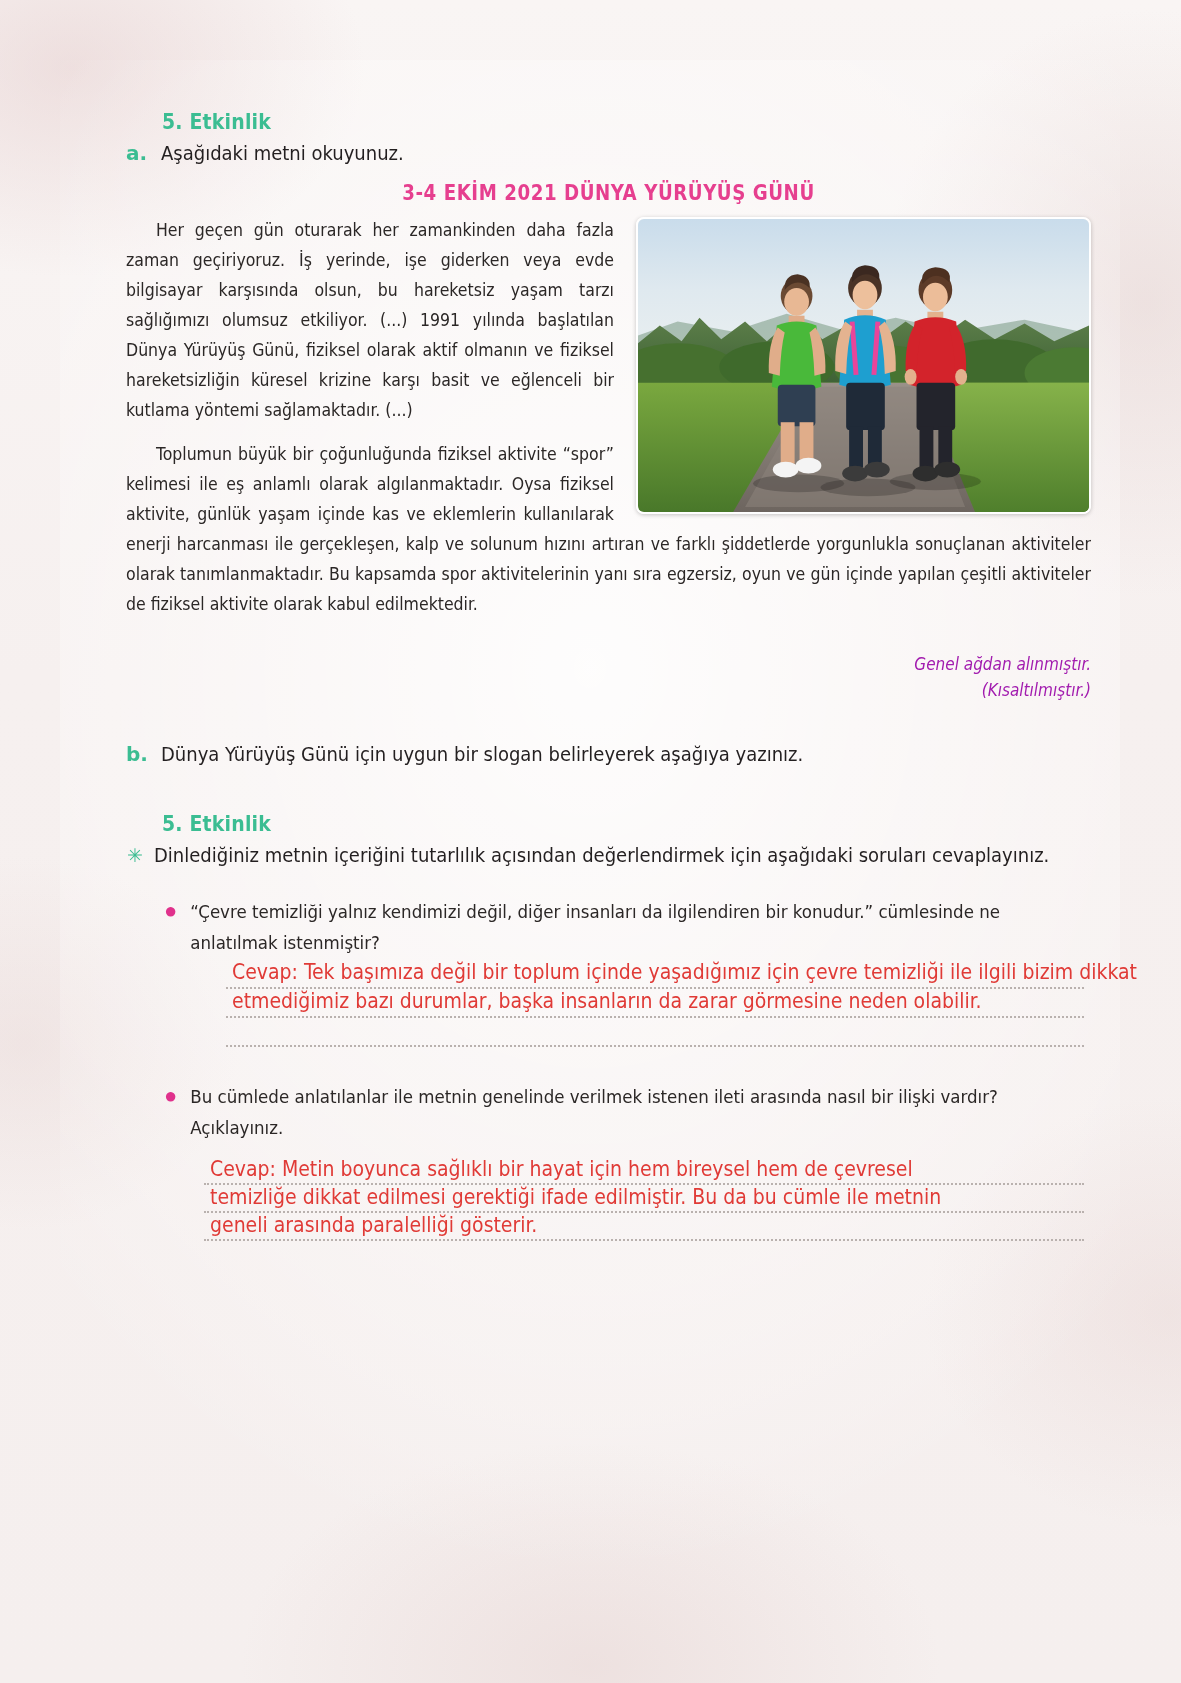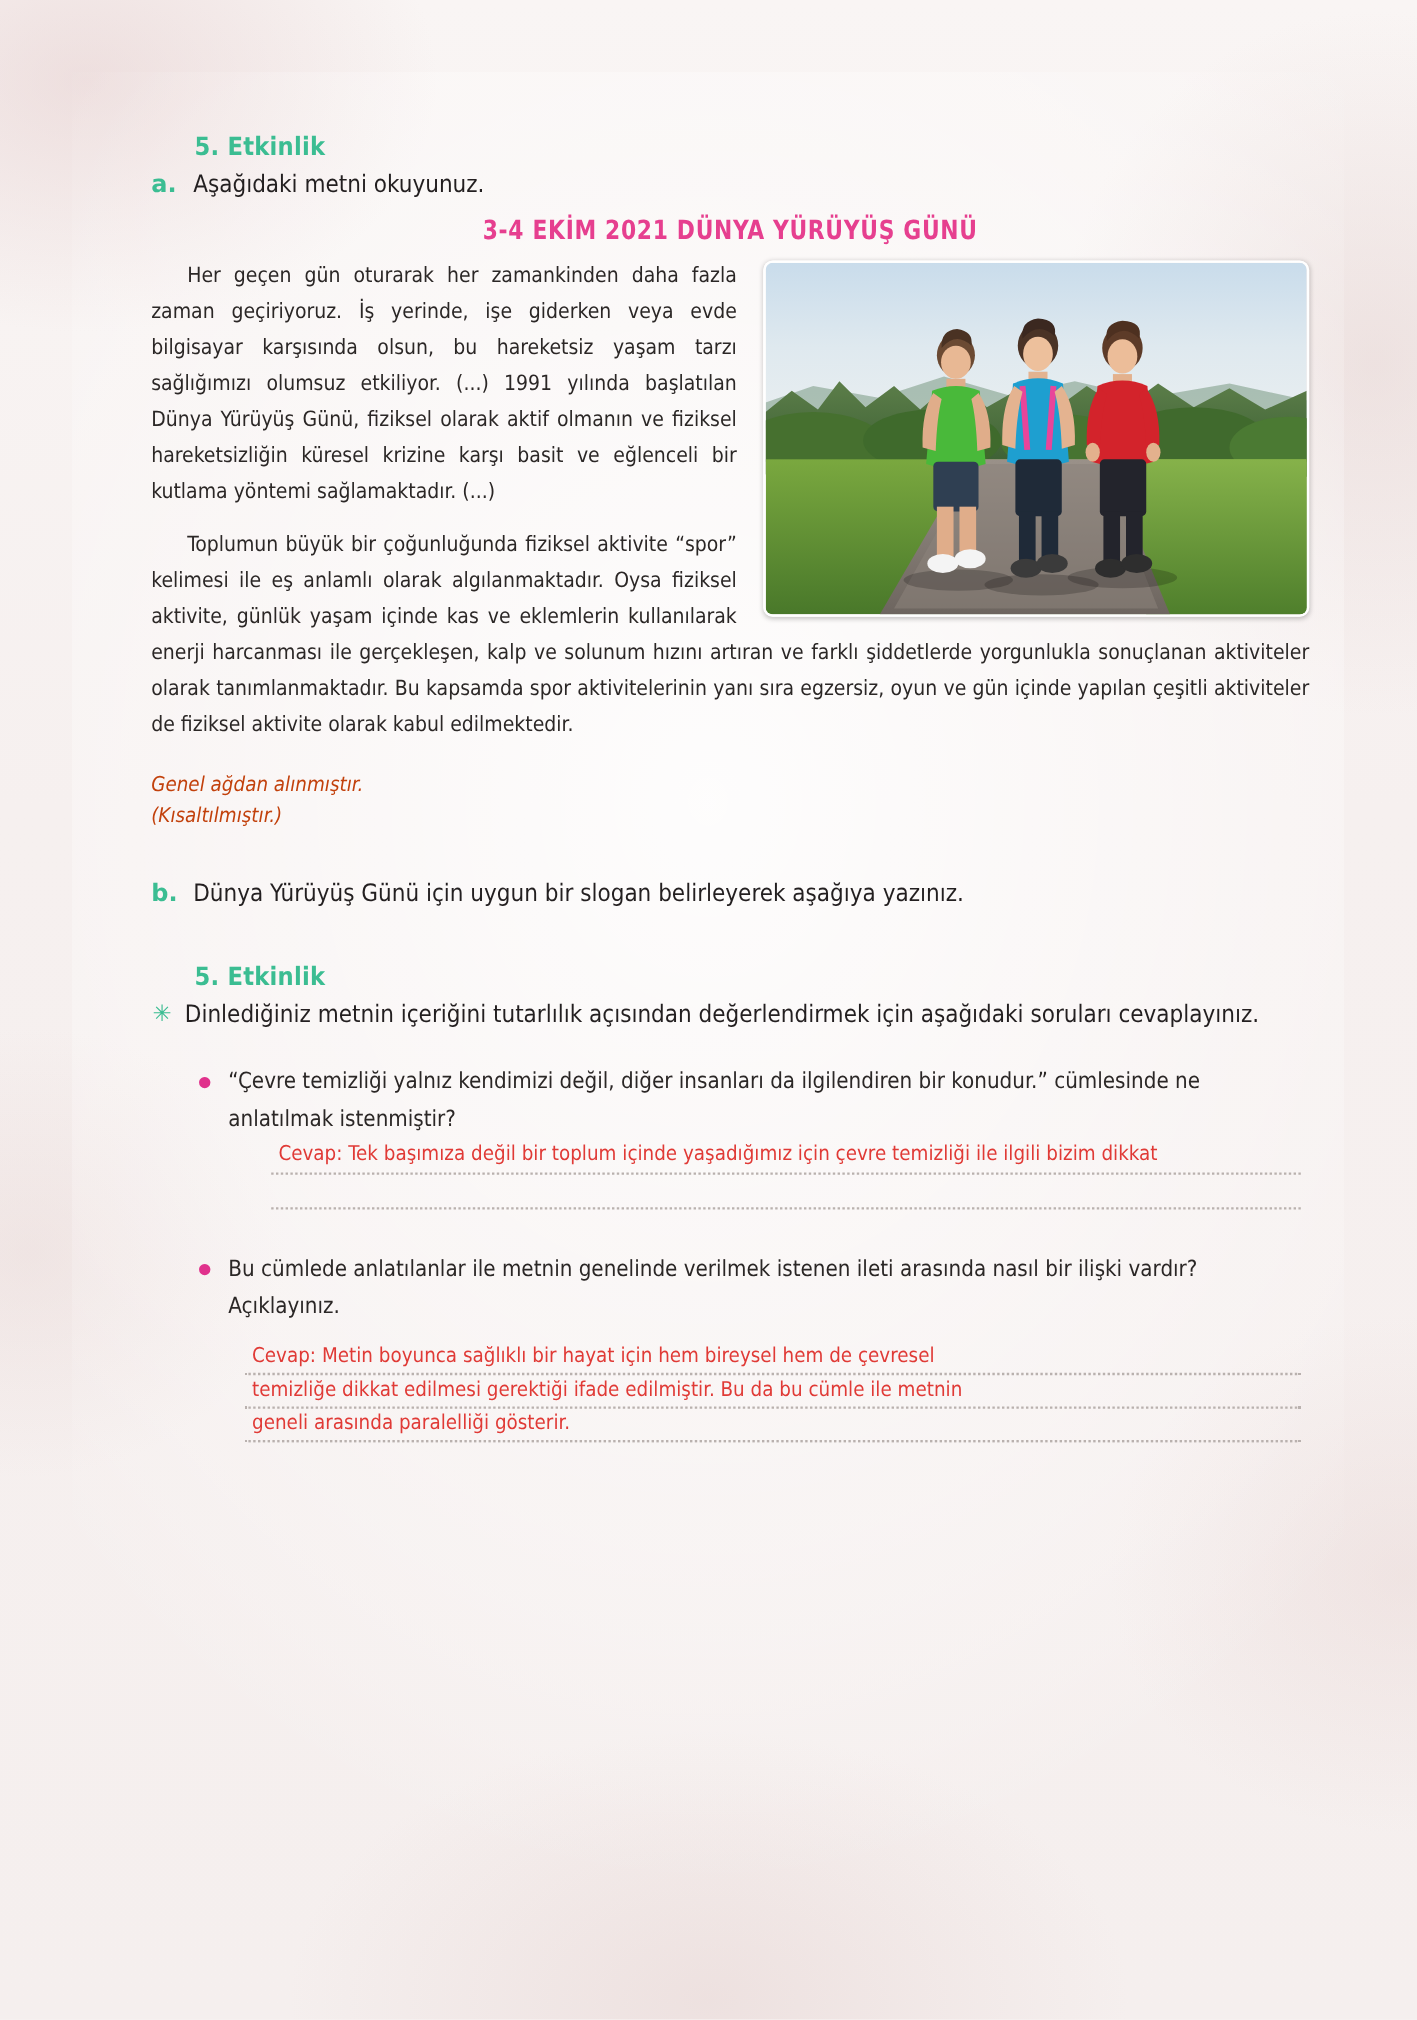--- a/index.html
+++ b/index.html
@@ -115,26 +115,26 @@
   .figure svg { display: block; width: 100%; height: 100%; }
   p.para {
     margin: 0 0 0 0;
     text-align: justify;
     text-indent: 30px;
     hyphens: none;
   }
   p.para + p.para { margin-top: 14px; }
 
   .attribution {
-    margin-top: 22px;
-    text-align: left;
+    margin-top: 32px;
+    text-align: right;
     font-style: italic;
     font-size: 17px;
     line-height: 26px;
-    color: #c2410c;
+    color: #a21caf;
     font-family: "DejaVu Sans", sans-serif;
     font-stretch: condensed;
   }
 
   
   .b-block { margin-top: 38px; }
   .answer-box {
     margin: 18px 0 0 40px;
     width: 880px;
     height: 97px;
@@ -209,21 +209,21 @@
     position: relative;
     border-bottom: 2px dotted #b9b1ae;
     height: 29px;
   }
   .ans-text {
     position: absolute;
     left: 6px;
     top: -2px;
     white-space: nowrap;
     color: #e03a36;
-    font-size: 17px;
+    font-size: 21px;
     line-height: 29px;
     font-family: "DejaVu Sans", sans-serif;
     font-stretch: condensed;
   }
   .ans-lines.compact .ans-line { height: 28px; }
 
   
   .page-number {
     position: absolute;
     left: 0; right: 0;
@@ -384,20 +384,23 @@
         <div class="q-item">
           <div class="q-row">
             <span class="q-bullet">●</span>
             <span class="q-text">“Çevre temizliği yalnız kendimizi değil, diğer insanları da ilgilendiren bir konudur.” cümlesinde ne anlatılmak istenmiştir?</span>
           </div>
           <div class="ans-lines">
             <div class="ans-line">
               <span class="ans-text">Cevap: Tek başımıza değil bir toplum içinde yaşadığımız için çevre temizliği ile ilgili bizim dikkat</span>
             </div>
             <div class="ans-line">
+              <span class="ans-text">etmediğimiz bazı durumlar, başka insanların da zarar görmesine neden olabilir.</span>
+            </div>
+            <div class="ans-line">
               <span class="ans-text"></span>
             </div>
           </div>
         </div>
 
         <div class="q-item" style="margin-top:34px;">
           <div class="q-row">
             <span class="q-bullet">●</span>
             <span class="q-text">Bu cümlede anlatılanlar ile metnin genelinde verilmek istenen ileti arasında nasıl bir ilişki vardır? Açıklayınız.</span>
           </div>

